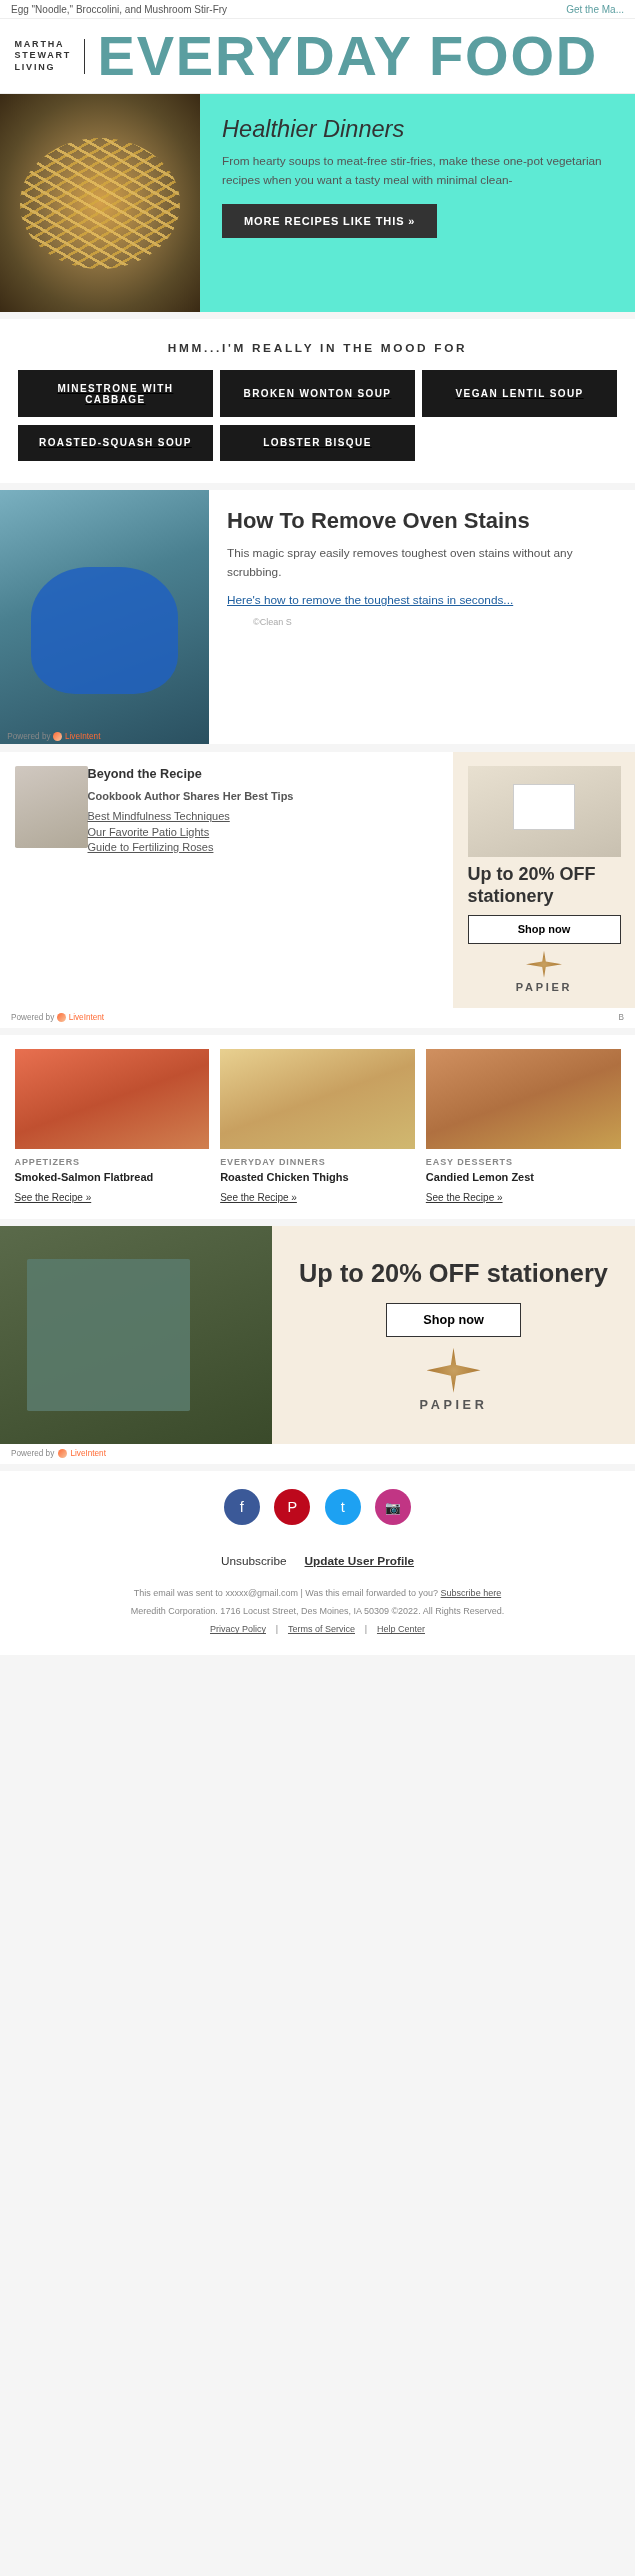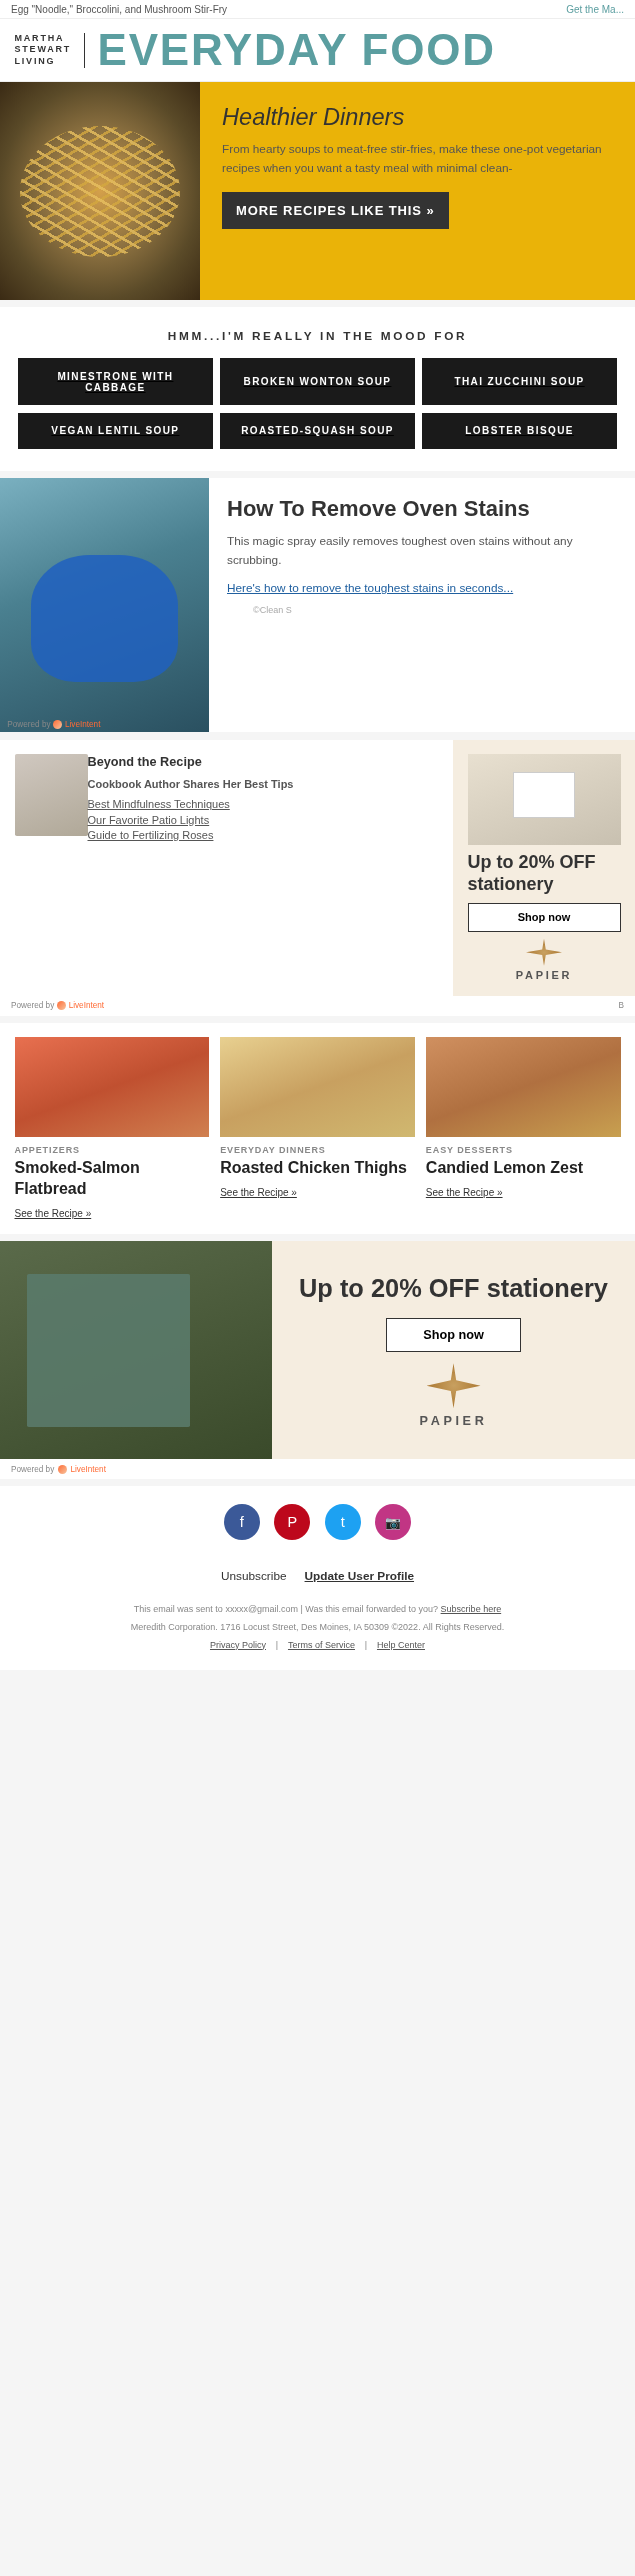--- a/index.html
+++ b/index.html
@@ -26,25 +26,25 @@
       border-bottom: 1.8px solid #eee;
     }
     .header-brand {
       display: flex;
       flex-direction: column;
       border-right: 1.8px solid #333;
       padding-right: 12.7px;
       margin-right: 12.7px;
     }
     .brand-martha { font-size: 9px; font-weight: bold; letter-spacing: 1.8px; color: #333; line-height: 1.3; }
-    .brand-title { font-size: 44px; font-weight: bold; color: #5b9ea0; letter-spacing: 1.8px; line-height: 1; }
+    .brand-title { font-size: 56px; font-weight: bold; color: #5b9ea0; letter-spacing: 1.8px; line-height: 1; }
 
     
     .hero {
-      background: #eab308;
+      background: #5eead4;
       display: flex;
       align-items: stretch;
     }
     .hero-image {
       width: 200px;
       min-height: 200px;
       background: #7a8c6a;
       flex-shrink: 0;
       position: relative;
       overflow: hidden;
@@ -79,22 +79,22 @@
     }
     .hero-text {
       font-size: 11.8px;
       color: #555;
       line-height: 1.6;
       margin-bottom: 14.5px;
     }
     .hero-btn {
       background: #333;
       color: #fff;
-      padding: 11px 14px;
-      font-size: 13px;
+      padding: 11px 22px;
+      font-size: 11px;
       font-weight: bold;
       letter-spacing: 0.9px;
       display: inline-block;
       cursor: pointer;
       border: none;
     }
 
     
     .mood-section {
       background: #fff;
@@ -297,21 +297,21 @@
     .recipe-card { }
     .recipe-image {
       width: 100%;
       height: 100px;
       margin-bottom: 7.3px;
     }
     .recipe-img-1 { background: linear-gradient(160deg, #e87050 0%, #c05030 50%, #d08050 100%); }
     .recipe-img-2 { background: linear-gradient(160deg, #e8d090 0%, #c8a060 50%, #d0b870 100%); }
     .recipe-img-3 { background: linear-gradient(160deg, #d09060 0%, #b07040 50%, #c8a050 100%); }
     .recipe-category { font-size: 9px; color: #888; letter-spacing: 0.9px; font-weight: bold; text-transform: uppercase; margin-bottom: 3.6px; }
-    .recipe-title { font-size: 16px; font-weight: bold; color: #222; margin-bottom: 3.6px; line-height: 1.3; }
+    .recipe-title { font-size: 11px; font-weight: bold; color: #222; margin-bottom: 3.6px; line-height: 1.3; }
     .recipe-link { font-size: 10px; color: #333; text-decoration: underline; cursor: pointer; }
 
     
     .large-stationery {
       background: #f5ede0;
       margin-top: 7.3px;
       display: flex;
       align-items: stretch;
     }
     .large-stat-image {
@@ -459,21 +459,20 @@
     <div class="hero-text">From hearty soups to meat-free stir-fries, make these one-pot vegetarian recipes when you want a tasty meal with minimal clean-</div>
     <button class="hero-btn">MORE RECIPES LIKE THIS »</button>
   </div>
 </div>
 
 <div class="mood-section">
   <div class="mood-title">HMM...I'M REALLY IN THE MOOD FOR</div>
   <div class="mood-grid">
     <button class="mood-btn">MINESTRONE WITH CABBAGE</button>
     <button class="mood-btn">BROKEN WONTON SOUP</button>
-    <button class="mood-btn">THAI ZUCCHINI SOUP</button>
     <button class="mood-btn">VEGAN LENTIL SOUP</button>
     <button class="mood-btn">ROASTED-SQUASH SOUP</button>
     <button class="mood-btn">LOBSTER BISQUE</button>
   </div>
 </div>
 
 <div class="stain-section">
   <div class="stain-image">
     <div class="stain-img-visual">
       <div class="glove-visual"></div>

